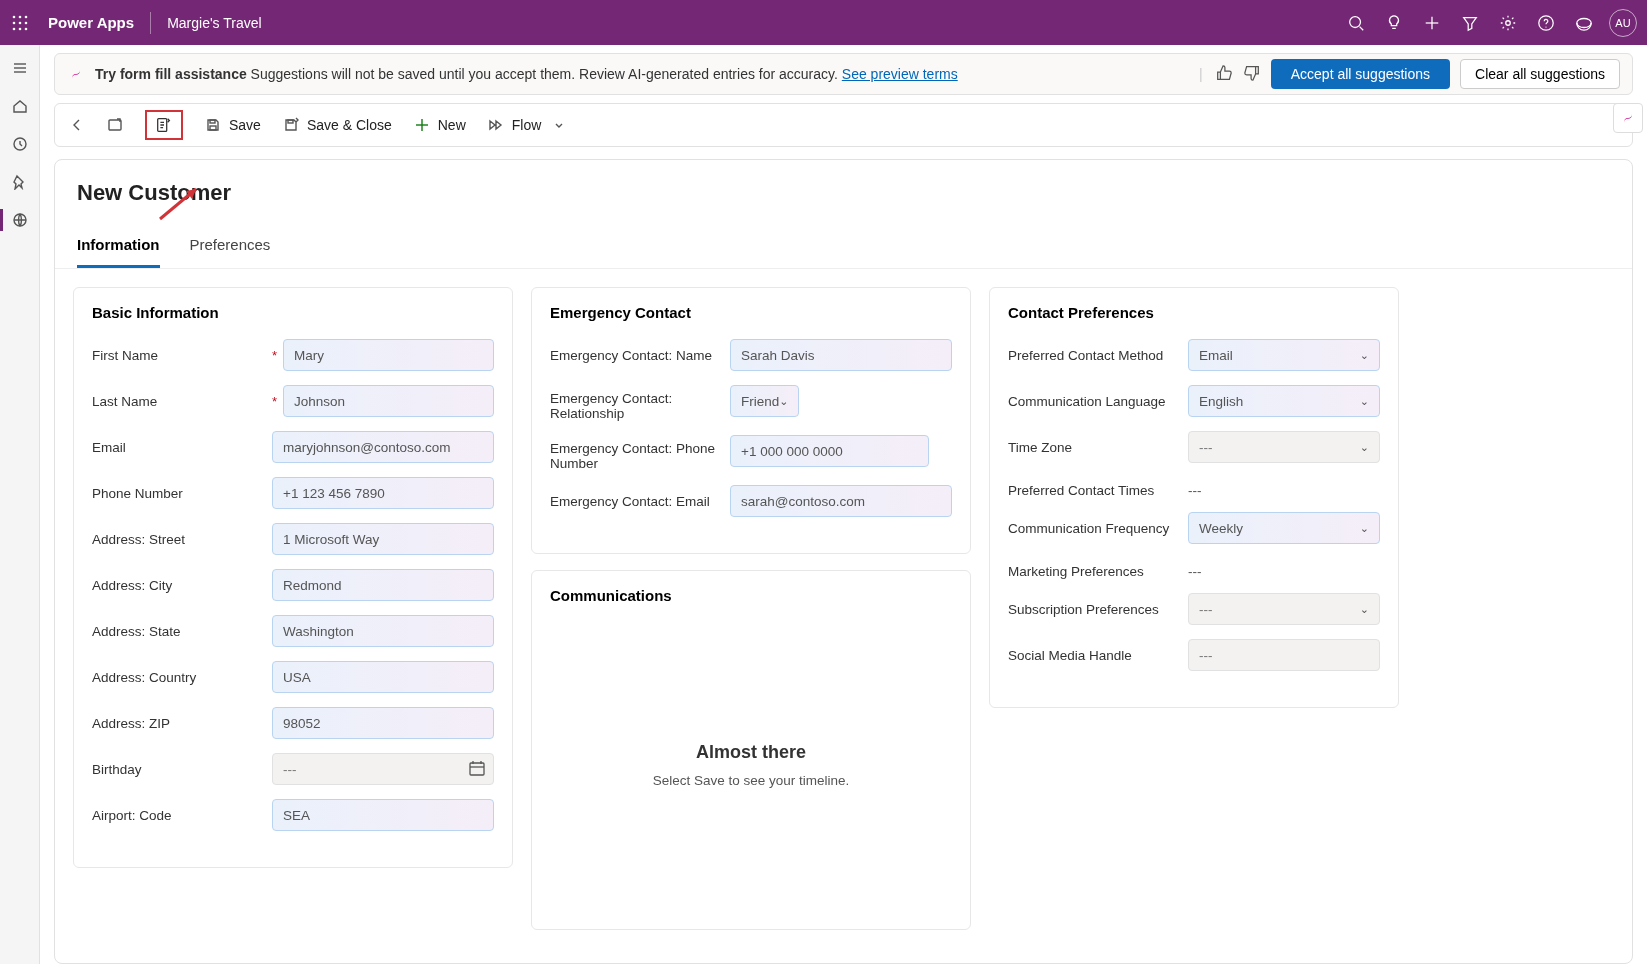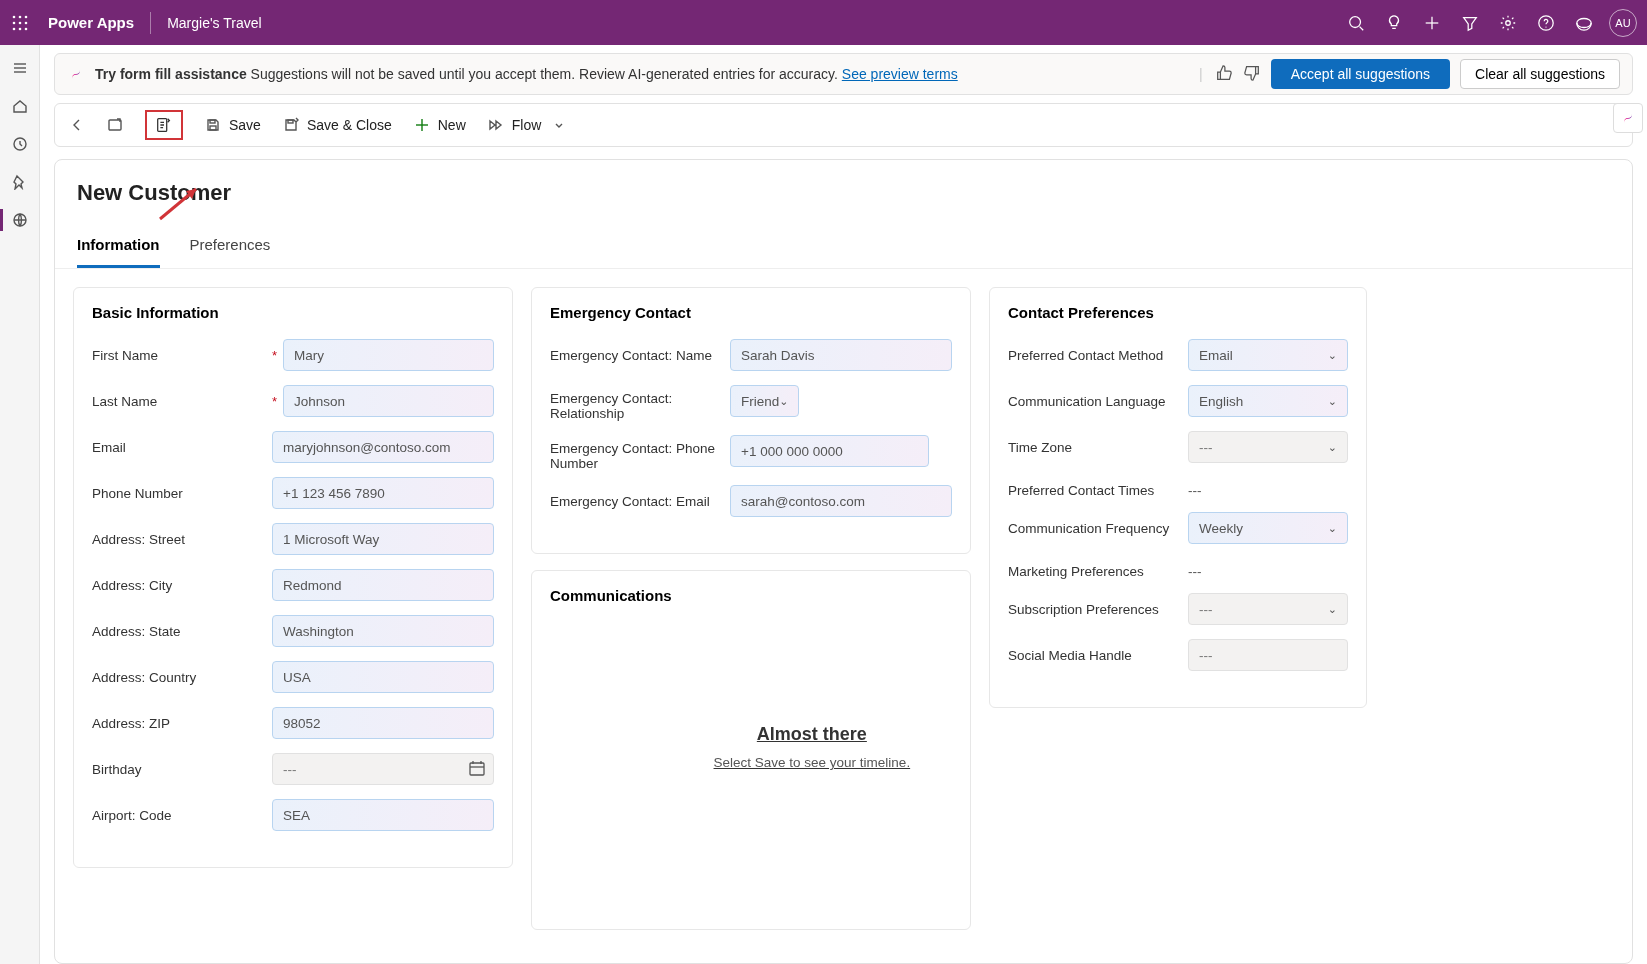--- a/index.html
+++ b/index.html
@@ -55,23 +55,23 @@
 .formhead h1 { font-size: 22px; font-weight:600; color:#222; }
 .tabs { display:flex; gap:30px; padding: 30px 22px 0 22px; border-bottom:1px solid #eee; }
 .tab { font-size:15px; color:#444; padding-bottom:12px; cursor:pointer; }
 .tab.active { color:#000; font-weight:600; border-bottom:3px solid #0f6cbd; }
 
 .cards { display:flex; gap:18px; padding:18px; align-items:flex-start; flex:1; overflow:auto; }
 .card { border:1px solid #e7e7e7; border-radius:6px; background:#fff; padding:16px 18px 22px 18px; }
 .card h3 { font-size:15px; font-weight:600; margin-bottom:18px; }
 .col1 { width:440px; }
 .col2 { width:440px; display:flex; flex-direction:column; gap:16px; }
-.col3 { width:378px; }
-.commcard { min-height:360px; display:flex; flex-direction:row; }
-.commcenter { flex:1; display:flex; flex-direction:column; align-items:center; justify-content:center; gap:10px; color:#333;text-decoration:underline; }
+.col3 { width:410px; }
+.commcard { min-height:360px; display:flex; flex-direction:column; }
+.commcenter { flex:1; display:flex; flex-direction:column; align-items:center; justify-content:center; gap:10px; color:#333; }
 .commcenter .big { font-size:18px; font-weight:600; }
 .commcenter .sub { font-size:13.5px; color:#555; }
 
 .frow { display:flex; align-items:center; margin-bottom:14px; }
 .frow .flabel { width:180px; font-size:13.5px; color:#333; padding-right:6px; }
 .frow .req { color:#c50f1f; margin-left:auto; margin-right:6px; font-size:13px; }
 .frow .fctl { flex:1; position:relative; }
 .inp { width:100%; height:32px; border:1px solid #b8d4f0; border-radius:4px; padding:0 10px; font-size:13.5px; color:#555; background: linear-gradient(90deg, #eaf1fb 0%, #f5eef8 100%); }
 .inp.gray { background:#f3f2f1; border:1px solid #e1e1e1; color:#777; }
 .sel { width:100%; height:32px; border:1px solid #b8d4f0; border-radius:4px; padding:0 10px; font-size:13.5px; color:#555; background: linear-gradient(90deg, #eaf1fb 0%, #f5eef8 100%); display:flex; align-items:center; justify-content:space-between; }

